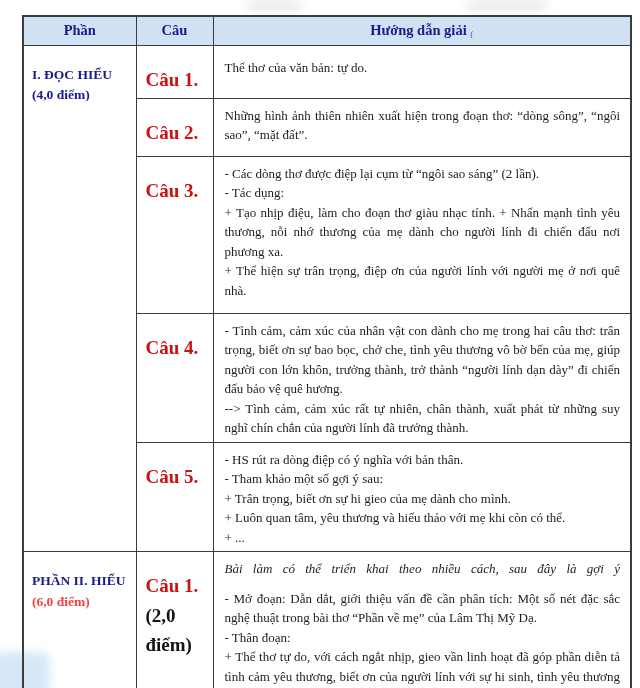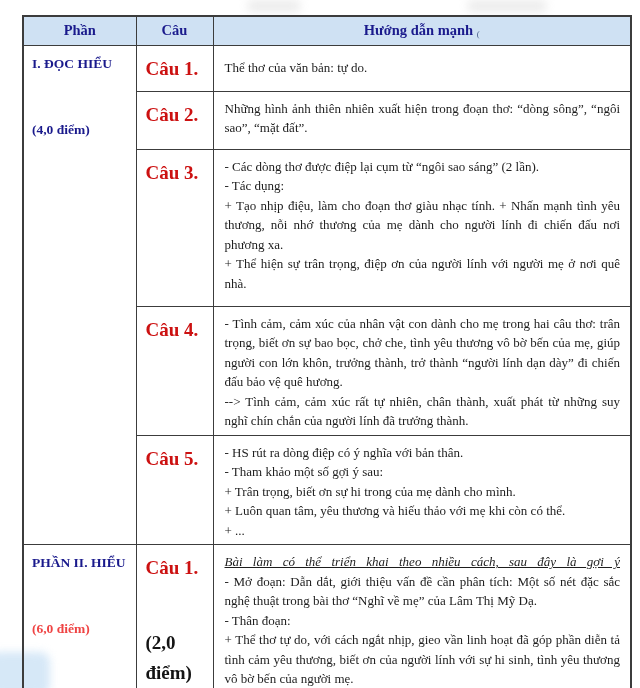--- a/index.html
+++ b/index.html
@@ -80,38 +80,38 @@
     font-size: 13.5px;
     padding: 8px 4px 4px 8px;
     line-height: 1.5;
   }
   td.q-cell {
     font-size: 19px;
     font-weight: bold;
     padding: 8px 4px 4px 9px;
     line-height: 1.55;
   }
-  .q-label { color: #cc1111; display: block; }
-  .q-points { color: #141414; display: block; margin-top: 46px; }
+  .q-label { color: #cc1111; display: block; margin-top: 11px; }
+  .q-points { color: #141414; display: block; }
 
   td.guide-cell {
     font-size: 13px;
     color: #1d1d1d;
     padding: 7px 10px 4px 11px;
     line-height: 19.5px;
   }
   td.guide-cell p {
     margin: 0;
     text-align: justify;
   }
   td.guide-cell p.intro {
     font-style: italic;
     text-align: justify;
     text-align-last: justify;
-    text-decoration: underline;
+    margin-bottom: 10px;
   }
   tr.r-header   { height: 29px; }
   tr.r-cau1     { height: 46px; }
   tr.r-cau2     { height: 58px; }
   tr.r-cau3     { height: 157px; }
   tr.r-cau4     { height: 123px; }
   tr.r-cau5     { height: 98px; }
   tr.r-viet     { height: 156px; }
   tr.r-cau1 td.guide-cell { padding-top: 12px; }
 </style>
@@ -127,21 +127,21 @@
     <colgroup>
       <col class="c-part">
       <col class="c-question">
       <col class="c-guide">
     </colgroup>
     <thead>
       <tr class="r-header">
         <th>Phần</th>
         <th>Câu</th>
         <th>
-          <span>Hướng dẫn mạnh</span>
+          <span>Hướng dẫn giải</span>
           <span class="suffix">(</span>
         </th>
       </tr>
     </thead>
     <tbody>
       <tr class="r-cau1">
         <td class="part-cell" rowspan="5">
           <span class="q-label" style="color:#1a1a8c">I. ĐỌC HIỂU</span>
           <span class="q-points" style="color:#1a1a8c">(4,0 điểm)</span>
         </td>
@@ -180,36 +180,36 @@
           <p>--&gt; Tình cảm, cảm xúc rất tự nhiên, chân thành, xuất phát từ những suy nghĩ chín chắn của người lính đã trưởng thành.</p>
         </td>
       </tr>
       <tr class="r-cau5">
         <td class="q-cell">
           <span class="q-label">Câu 5.</span>
         </td>
         <td class="guide-cell">
           <p>- HS rút ra dòng điệp có ý nghĩa với bản thân.</p>
           <p>- Tham khảo một số gợi ý sau:</p>
-          <p>+ Trân trọng, biết ơn sự hi trong của mẹ dành cho mình.</p>
+          <p>+ Trân trọng, biết ơn sự hi gieo của mẹ dành cho mình.</p>
           <p>+ Luôn quan tâm, yêu thương và hiếu thảo với mẹ khi còn có thể.</p>
           <p>+ ...</p>
         </td>
       </tr>
       <tr class="r-viet">
         <td class="part-cell">
           <span class="q-label" style="color:#1a1a8c">PHẦN II. HIỂU</span>
           <span class="q-points" style="color:#ef4444">(6,0 điểm)</span>
         </td>
         <td class="q-cell">
           <span class="q-label">Câu 1.</span>
           <span class="q-points">(2,0 điểm)</span>
         </td>
         <td class="guide-cell">
           <p class="intro">Bài làm có thể triển khai theo nhiều cách, sau đây là gợi ý</p>
-          <p>- Mở đoạn: Dẫn dắt, giới thiệu vấn đề cần phân tích: Một số nét đặc sắc nghệ thuật trong bài thơ “Nghĩ về mẹ” của Lâm Thị Mỹ Dạ.</p>
+          <p>- Mở đoạn: Dẫn dắt, giới thiệu vấn đề cần phân tích: Một số nét đặc sắc nghệ thuật trong bài thơ “Phần về mẹ” của Lâm Thị Mỹ Dạ.</p>
           <p>- Thân đoạn:</p>
           <p>+ Thể thơ tự do, với cách ngắt nhịp, gieo vần linh hoạt đã góp phần diễn tả tình cảm yêu thương, biết ơn của người lính với sự hi sinh, tình yêu thương vô bờ bến của người mẹ.</p>
         </td>
       </tr>
     </tbody>
   </table>
 </div>
 
 </body></html>

